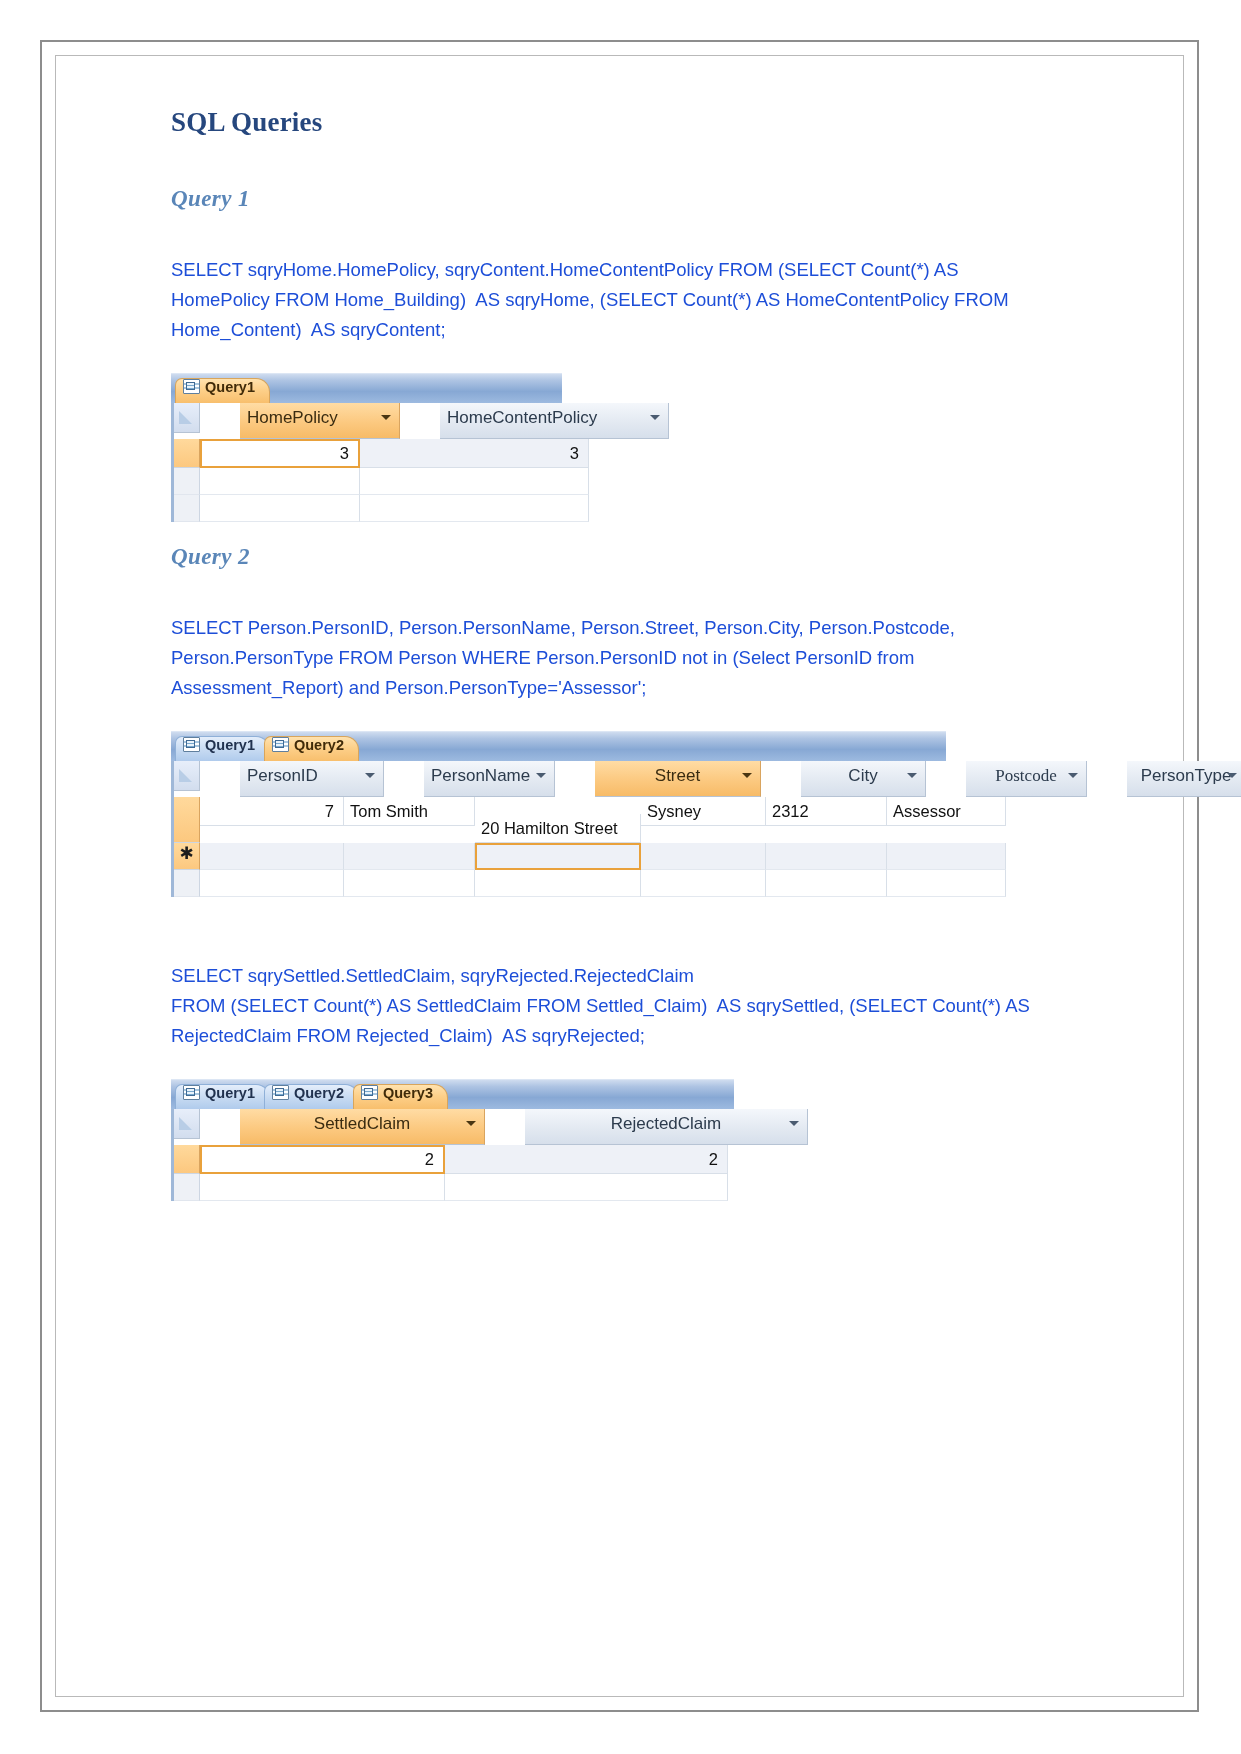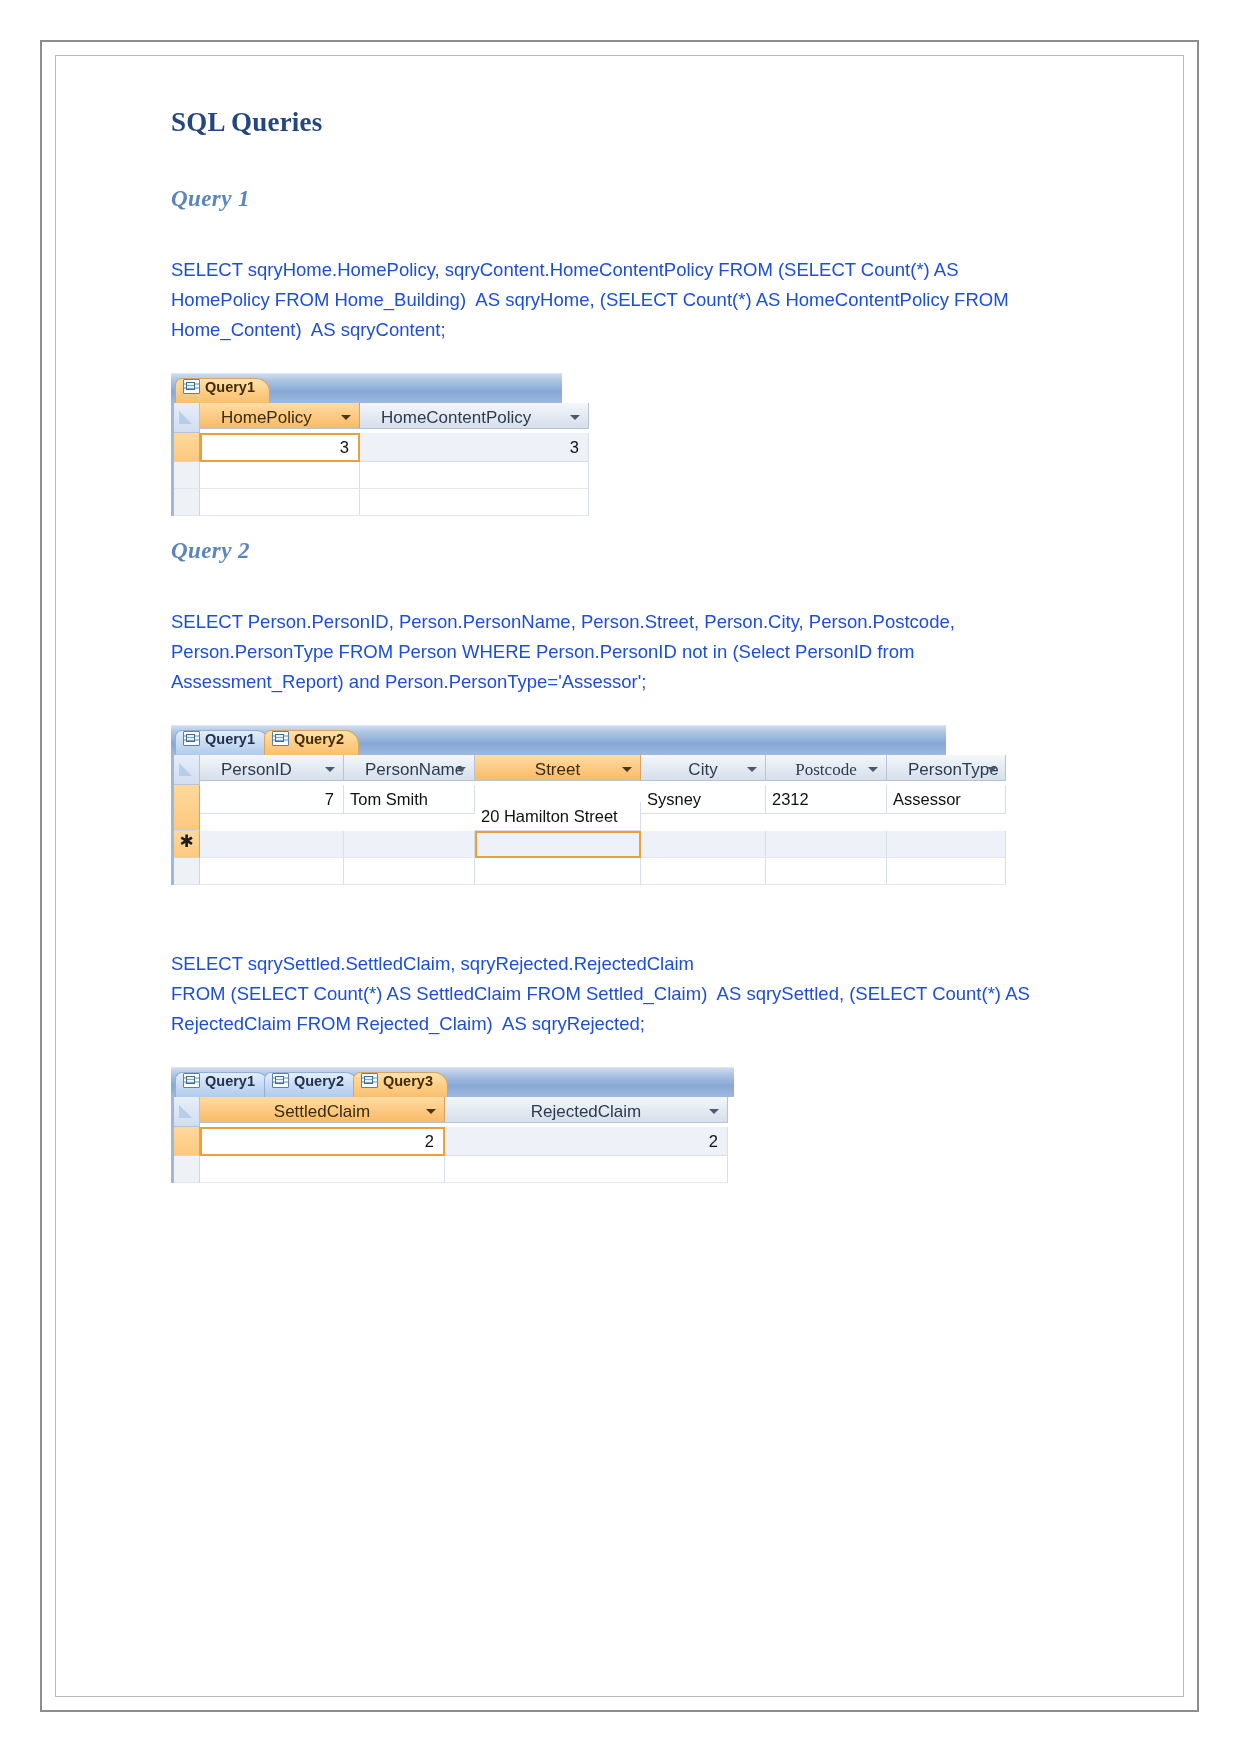--- a/index.html
+++ b/index.html
@@ -150,32 +150,33 @@
     background: #ffffff;
   }
 
   .acc-row {
     display: flex;
     box-sizing: border-box;
   }
 
   
   .acc-header .cell {
-    height: 26px;
+    height: 36px;
     line-height: 30px;
     font-size: 17px;
     color: #2c3b4d;
     background: linear-gradient(to bottom,#f4f7fb 0%, #e4eaf2 52%, #d6dfeb 100%);
     border-right: 1px solid #b6c3d4;
     border-bottom: 1px solid #b6c3d4;
-    padding: 0 21px;
+    padding: 0 7px;
     box-sizing: border-box;
     position: relative;
     overflow: hidden;
     white-space: nowrap;
+    margin-left: 40px;
   }
   .acc-header .cell.sel {
     background: linear-gradient(to bottom,#ffdca4 0%, #fcca82 52%, #f7bb67 100%);
     border-right: 1px solid #d9a45f;
     color: #3a2c11;
   }
   .acc-header .cell .lbl { display: inline-block; }
   .acc-header .cell .caret {
     position: absolute;
     right: 8px;

